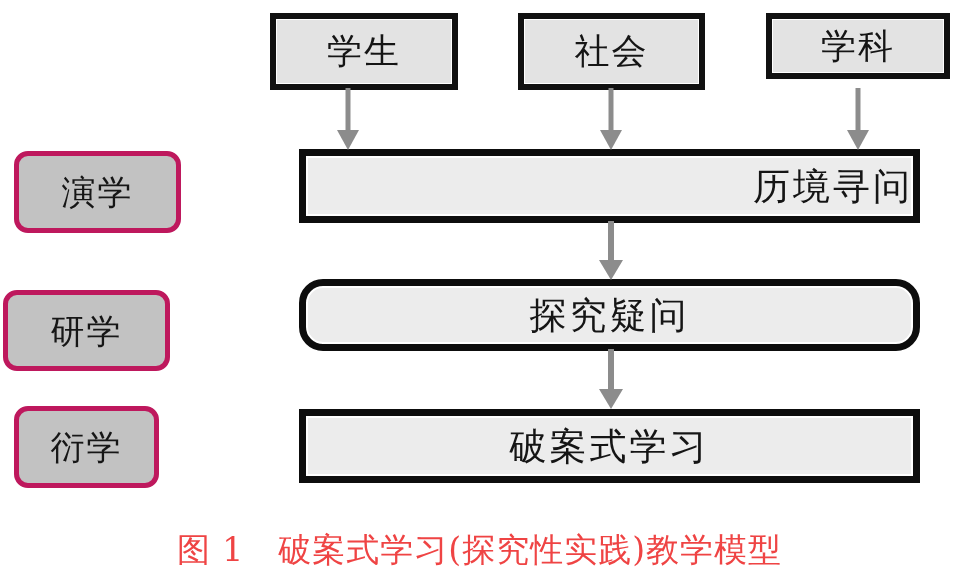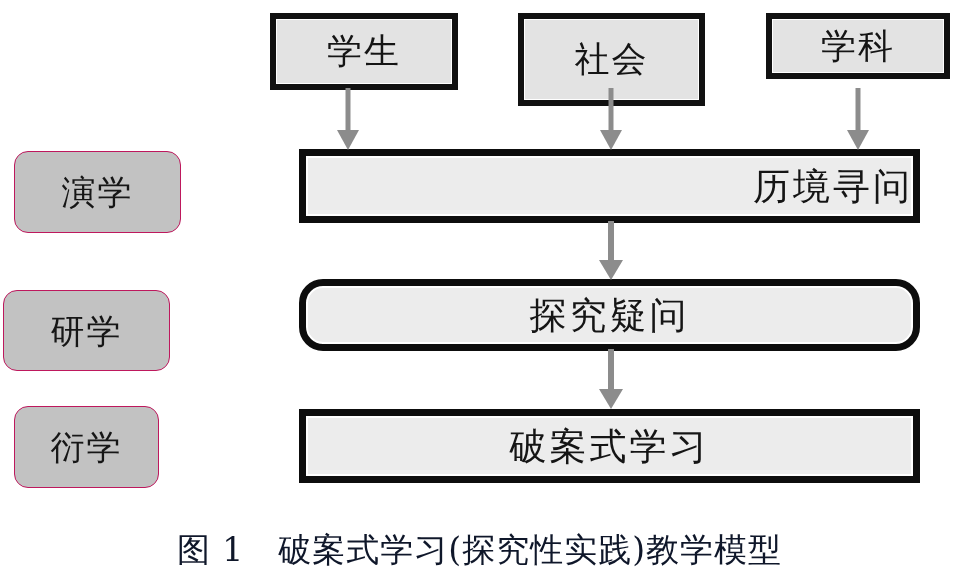--- a/index.html
+++ b/index.html
@@ -58,21 +58,21 @@
     line-height: 1;
     letter-spacing: 3px;
     color: #151515;
   }
 
   
   .stage-label {
     position: absolute;
     box-sizing: border-box;
     background: #c2c2c2;
-    border: 1px solid #be185d;
+    border: 5px solid #be185d;
     border-radius: 14px;
     display: flex;
     align-items: center;
     justify-content: center;
   }
   .stage-label .txt {
     font-size: 34px;
     line-height: 1;
     letter-spacing: 2px;
     color: #161616;
@@ -84,34 +84,34 @@
   }
 
   
   .caption {
     position: absolute;
     left: 0;
     width: 959px;
     text-align: center;
     font-size: 33px;
     letter-spacing: 1px;
-    color: #0f172a;
+    color: #ef4444;
     white-space: pre;
   }
 </style>
 </head>
 <body>
 
 <div class="canvas">
 
   <div class="src-box" style="left:270px; top:13px; width:188px; height:77px;">
     <span class="txt">学生</span>
   </div>
 
-  <div class="src-box" style="left:518px; top:13px; width:187px; height:93px;">
+  <div class="src-box" style="left:518px; top:13px; width:187px; height:77px;">
     <span class="txt">社会</span>
   </div>
 
   <div class="src-box" style="left:766px; top:13px; width:184px; height:66px;">
     <span class="txt">学科</span>
   </div>
 
   <div class="stage-label" style="left:14px; top:151px; width:167px; height:82px;">
     <span class="txt">演学</span>
   </div>

